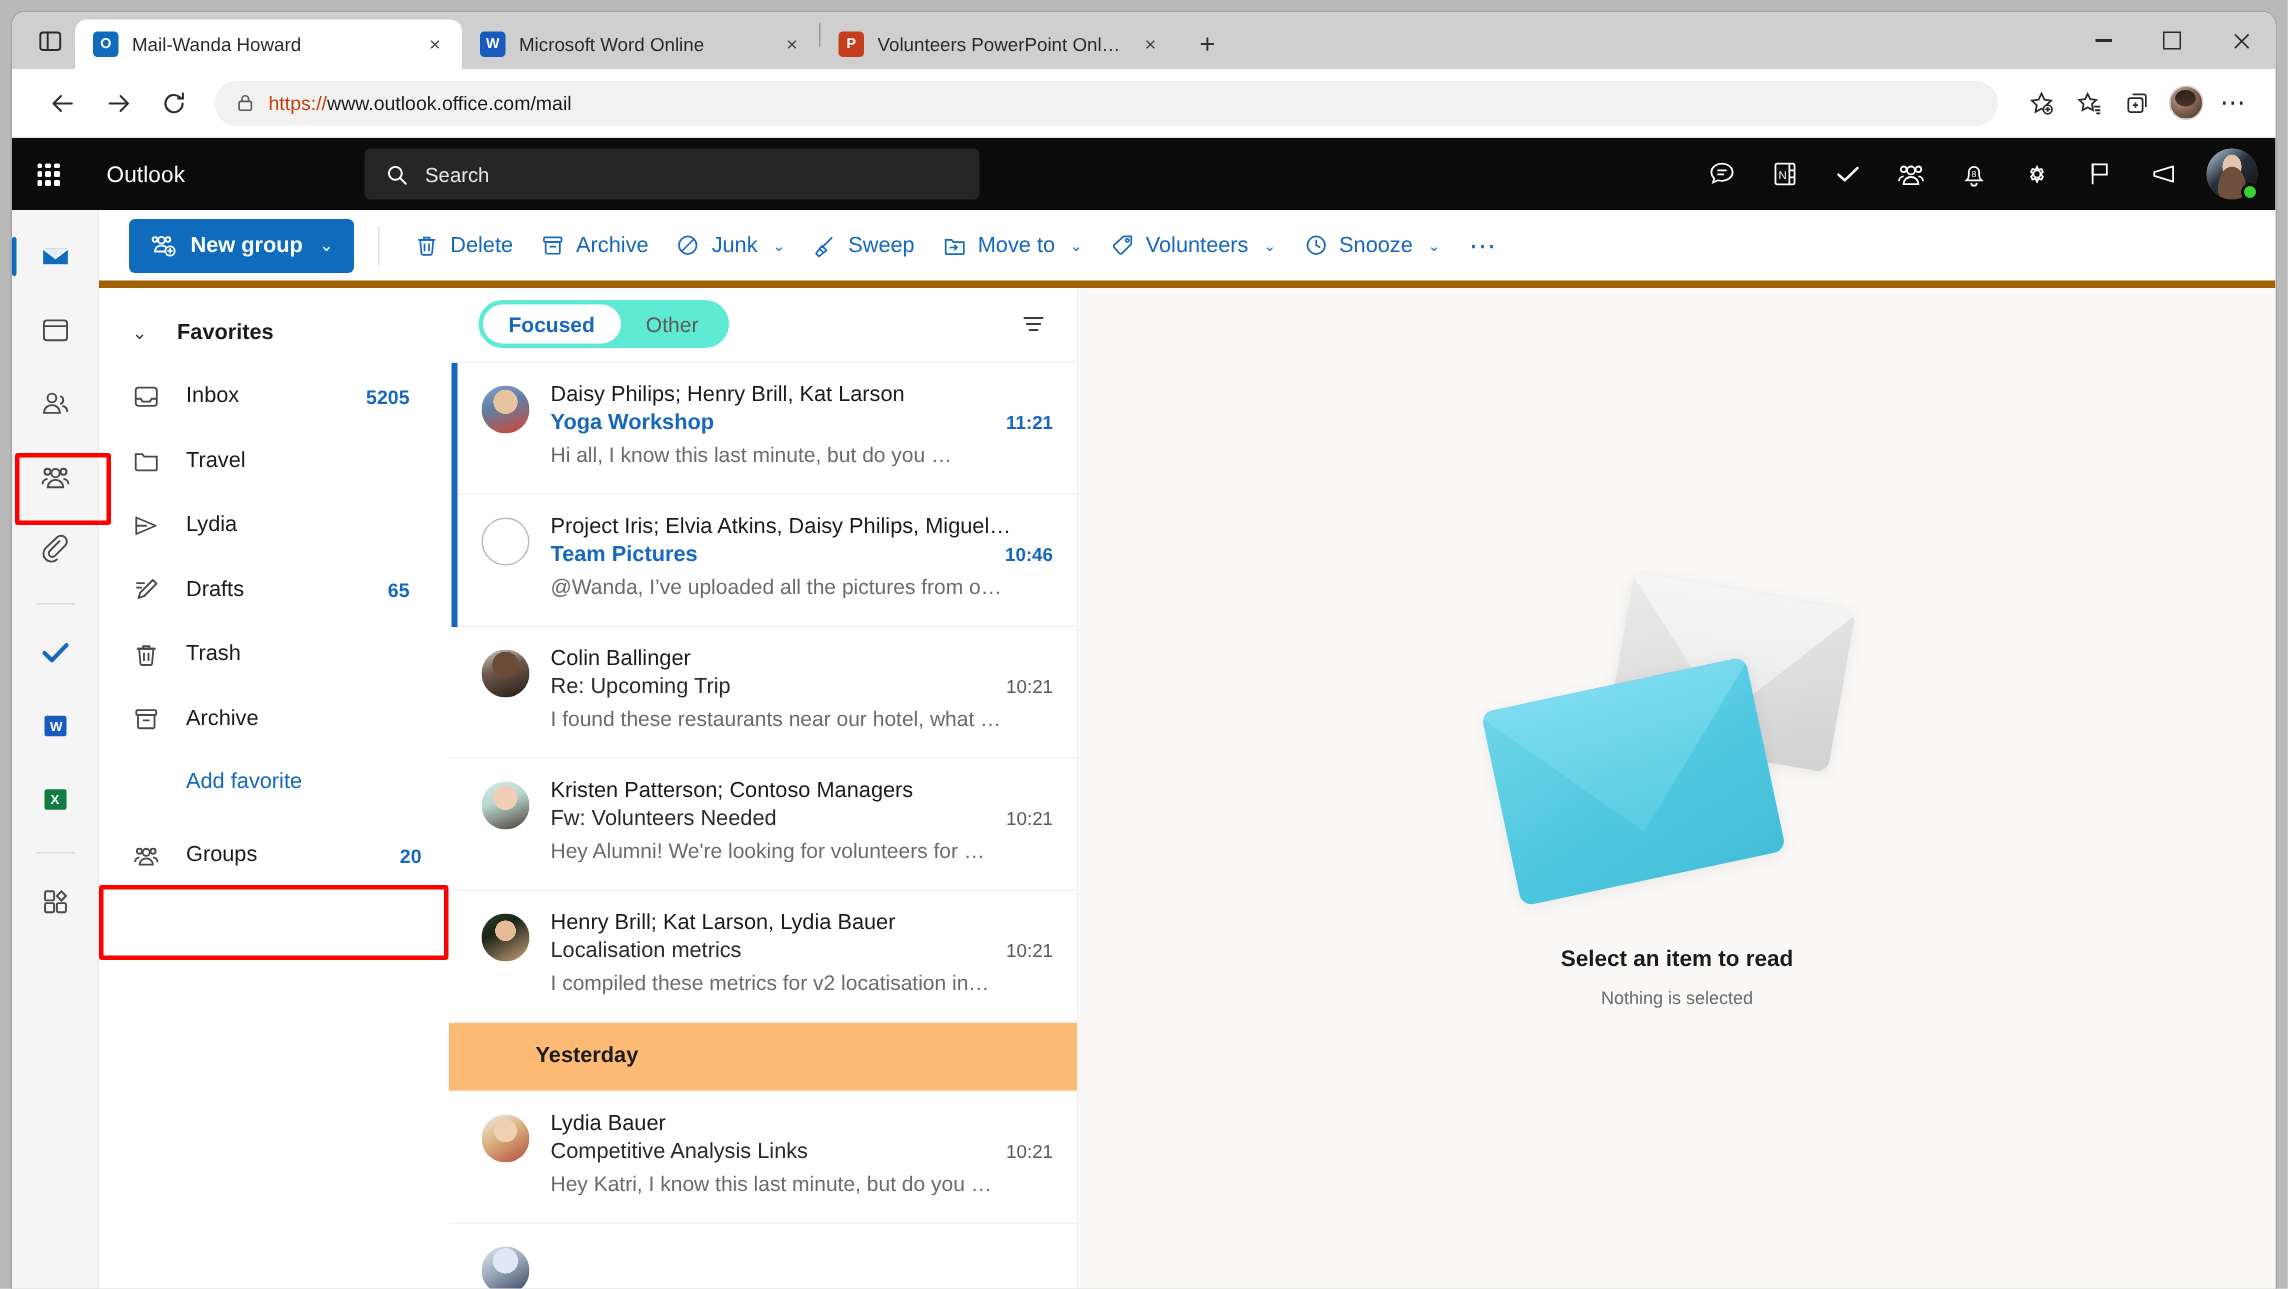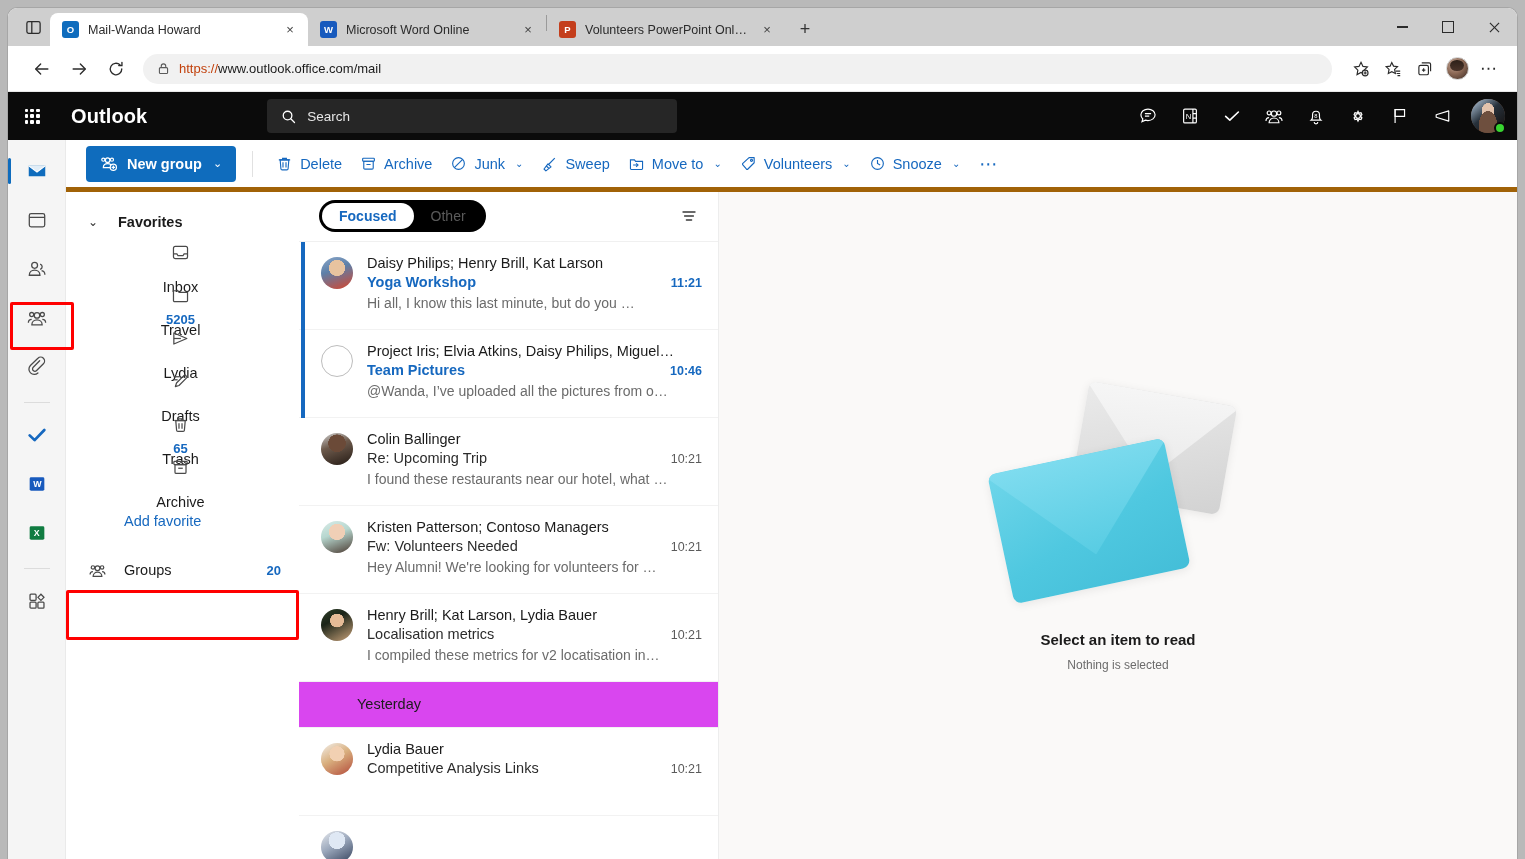--- a/index.html
+++ b/index.html
@@ -135,21 +135,21 @@
   .waffle {
     width: 48px; height: 48px; flex: 0 0 48px;
     display: flex; align-items: center; justify-content: center;
   }
   .waffle-grid {
     width: 15px; height: 15px;
     display: grid; grid-template-columns: repeat(3,1fr); grid-template-rows: repeat(3,1fr);
     gap: 2.4px;
   }
   .waffle-grid i { background: #ffffff; border-radius: 1px; display: block; }
-  .owa-brand { font-size: 20px; font-weight: bold; padding-left: 15px; letter-spacing: .1px; }
+  .owa-brand { font-size: 15px; font-weight: normal; padding-left: 15px; letter-spacing: .1px; }
   .owa-search {
     width: 410px; height: 34px; margin-left: 120px;
     background: #262626; border-radius: 4px;
     display: flex; align-items: center; gap: 11px; padding: 0 14px;
   }
   .owa-search svg { width: 15px; height: 15px; flex: 0 0 15px; }
   .owa-search .ph { font-size: 13.5px; color: #e6e6e6; }
   .owa-header-icons {
     margin-left: auto; display: flex; align-items: center;
     padding-right: 8px; gap: 0;
@@ -244,21 +244,20 @@
     height: 40px; display: flex; align-items: center;
     gap: 16px; padding-left: 22px;
     font-size: 14.5px; font-weight: bold; color: #1b1b1b;
   }
   .fav-header .chev { font-size: 12px; font-weight: normal; color: #333; width: 14px; }
   .folder-row {
     height: 42px; display: flex; align-items: center;
     padding: 0 18px 0 22px; gap: 17px;
     font-size: 14.5px; color: #1b1b1b; border-radius: 4px;
     margin: 1px 8px 1px 0;
-    flex-direction: column;
   }
   .folder-row svg { width: 19px; height: 19px; flex: 0 0 19px; color: #4a4a4a; }
   .folder-row .fname { flex: 1 1 auto; }
   .folder-row .fcount { font-size: 13px; font-weight: bold; color: #1668bf; }
   .add-favorite {
     height: 40px; display: flex; align-items: center;
     padding-left: 58px; font-size: 14.5px; color: #1668bf;
   }
   .groups-row {
     height: 42px; display: flex; align-items: center;
@@ -281,21 +280,21 @@
     border-right: 1px solid #ededed;
     display: flex; flex-direction: column;
     overflow: hidden;
   }
   .ml-header {
     height: 50px; display: flex; align-items: center;
     padding: 0 20px 0 20px;
     border-bottom: 1px solid #f0f0f0;
   }
   .pivot {
-    height: 32px; background: #000000; border-radius: 16px;
+    height: 32px; background: #5eead4; border-radius: 16px;
     display: flex; align-items: center; padding: 3px;
   }
   .pivot-tab {
     height: 26px; padding: 0 17px;
     display: flex; align-items: center;
     border-radius: 13px; font-size: 14px; color: #5b5b5b;
   }
   .pivot-tab.active { background: #ffffff; color: #1668bf; font-weight: bold; }
   .ml-filter { margin-left: auto; display: flex; align-items: center; color: #3a3a3a; }
   .ml-filter svg { width: 18px; height: 18px; }
@@ -341,22 +340,22 @@
   .msg.unread .msg-subject { color: #1668bf; font-weight: bold; }
   .msg-time { font-size: 12.5px; color: #5b5b5b; flex: 0 0 auto; }
   .msg.unread .msg-time { color: #1668bf; font-weight: bold; }
   .msg-preview {
     font-size: 14px; color: #6b6b6b;
     white-space: nowrap; overflow: hidden; text-overflow: ellipsis;
     margin-top: 2px;
   }
   .day-divider {
     height: 46px; display: flex; align-items: center;
-    padding-left: 58px; background: #d946ef;
-    font-size: 14.5px; font-weight: normal; color: #1b1b1b;
+    padding-left: 58px; background: #fdba74;
+    font-size: 14.5px; font-weight: bold; color: #1b1b1b;
     border-bottom: 1px solid #f2f2f2;
   }
 
   
   .readpane {
     flex: 1 1 auto; background: #faf9f8;
     display: flex; flex-direction: column;
     align-items: center; justify-content: center;
     padding-bottom: 40px;
   }
@@ -893,20 +892,21 @@
         <div class="day-divider">Yesterday</div>
 
         <div class="msg">
           <span class="msg-avatar av-e"></span>
           <div class="msg-body">
             <div class="msg-from">Lydia Bauer</div>
             <div class="msg-line2">
               <span class="msg-subject">Competitive Analysis Links</span>
               <span class="msg-time">10:21</span>
             </div>
+            <div class="msg-preview">Hey Katri, I know this last minute, but do you …</div>
           </div>
         </div>
 
         <div class="msg">
           <span class="msg-avatar av-f"></span>
           <div class="msg-body">
             <div class="msg-from"></div>
           </div>
         </div>
 

